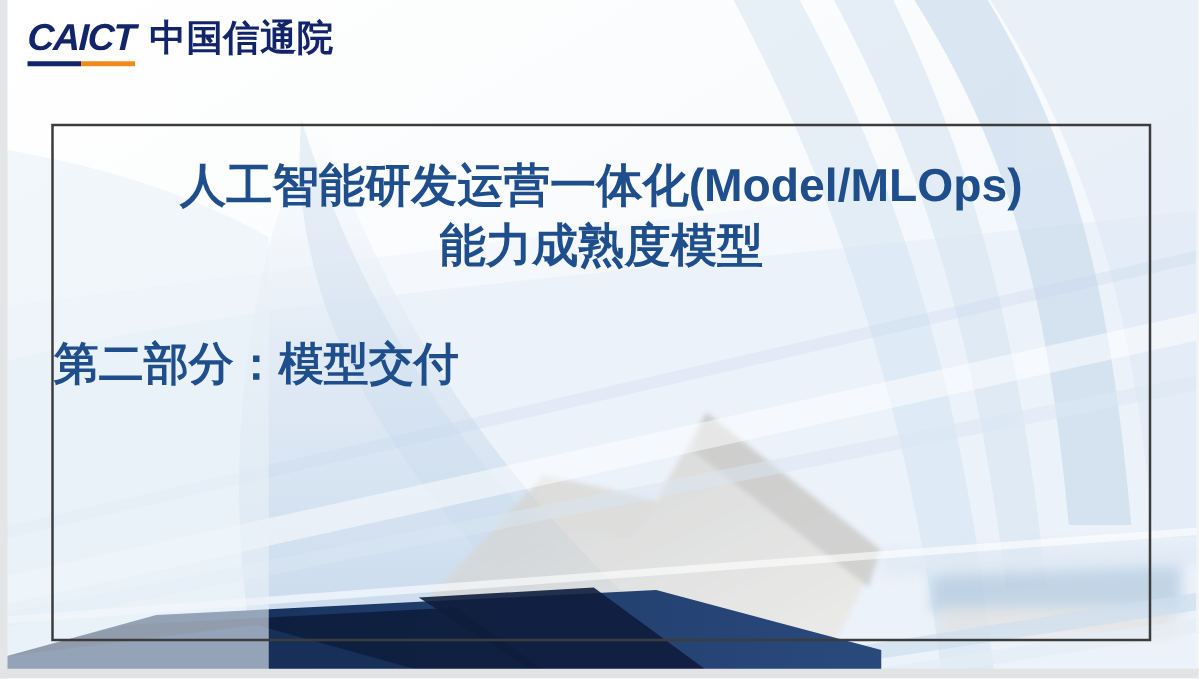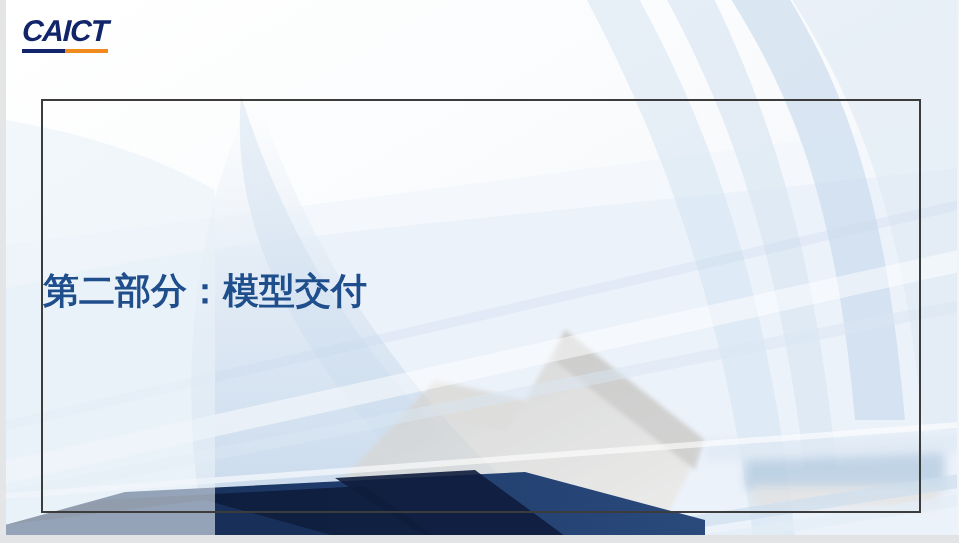--- a/index.html
+++ b/index.html
@@ -236,22 +236,27 @@
   <div class="frame"></div>
 
   <div class="logo">
     <span class="logo-mark">
       <span class="logo-caict">CAICT</span>
       <span class="logo-underline">
         <span class="ul-navy"></span>
         <span class="ul-orange"></span>
       </span>
     </span>
+    <span class="logo-cn">中国信通院</span>
   </div>
 
+  <div class="title-area">
+    <div class="title-line">人工智能研发运营一体化(Model/MLOps)</div>
+    <div class="title-line">能力成熟度模型</div>
+  </div>
 
   <div class="subtitle">第二部分：模型交付</div>
 
   <div class="edge-left"></div>
   <div class="edge-right"></div>
   <div class="edge-bottom"></div>
 
 </div>
 
 </body></html>

